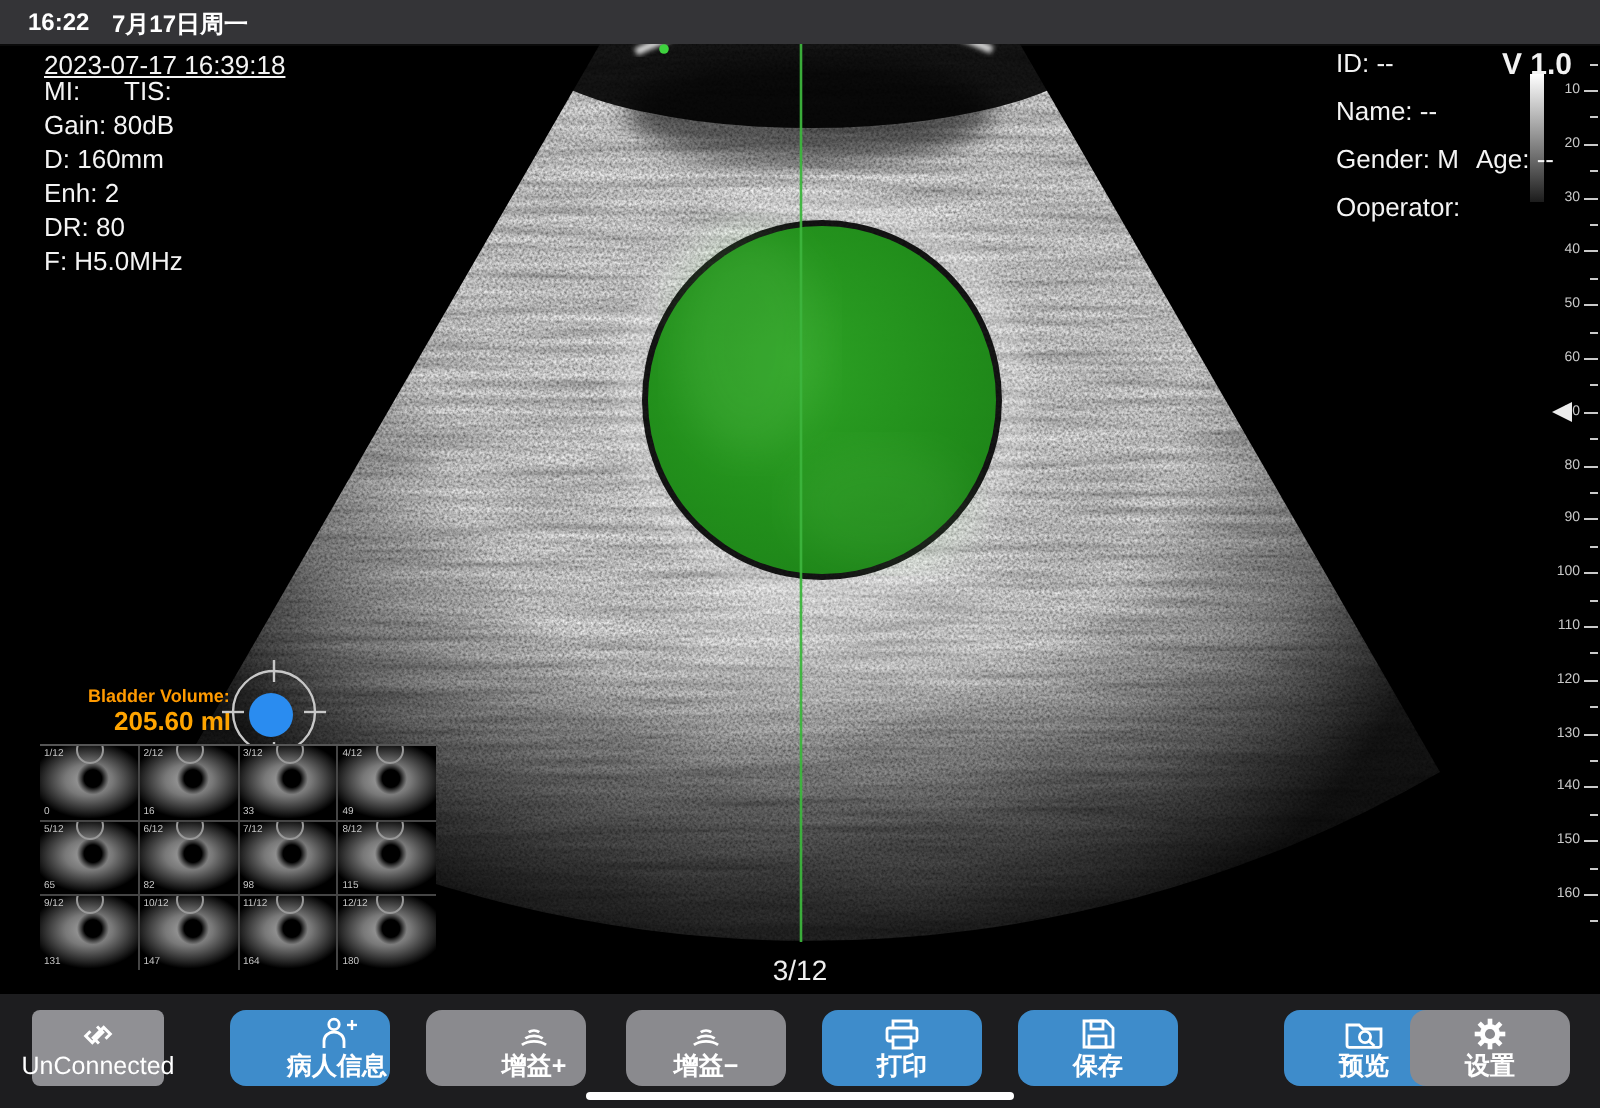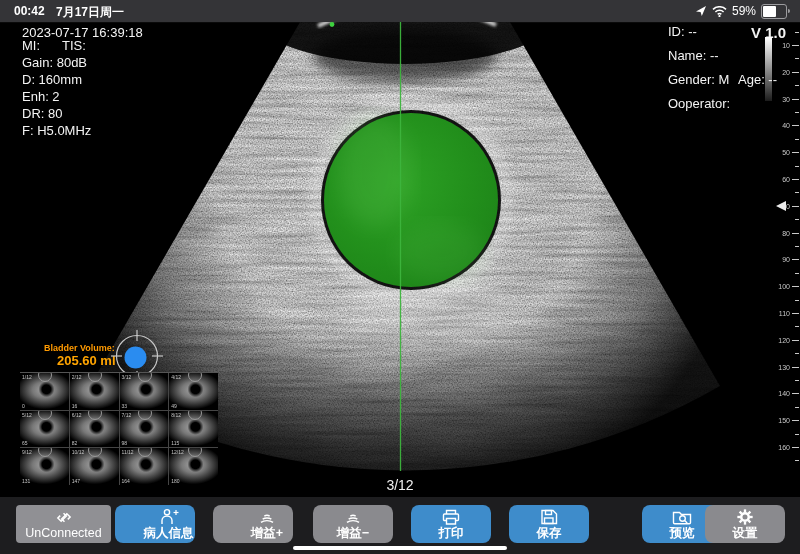--- a/index.html
+++ b/index.html
@@ -50,58 +50,40 @@
                    font-size:14px;color:#f0f0f0;}
 
   
   #toolbar{position:absolute;left:0;top:497px;width:800px;height:57px;background:#1d1d1f;}
   .tb-btn{position:absolute;top:8px;width:80px;height:38px;border-radius:8px;border:none;
           display:flex;flex-direction:column;align-items:center;justify-content:center;
           color:#fff;padding:2px 0;cursor:pointer;font-family:"Liberation Sans", sans-serif;}
   .tb-btn .lbl{font-size:12.5px;font-weight:bold;line-height:14px;}
   .tb-blue{background:#3e8ccb;}
   .tb-gray{background:#8a8a8e;}
-  #btn-connect{left:16px;width:95px;border-radius:4px;background:#909094;}
+  #btn-connect{left:16px;width:66px;border-radius:4px;background:#909094;}
   #btn-connect .lbl{font-size:12.5px;font-weight:normal;}
   #btn-patient{left:115px;padding-left:27px;}
   #btn-gain-plus{left:213px;padding-left:28px;}
   #btn-gain-minus{left:313px;}
   #btn-print{left:411px;}
   #btn-save{left:509px;}
   #btn-preview{left:607px;margin-left:35px;}
   #btn-settings{left:705px;}
   .tb-icon{height:17px;display:flex;align-items:center;justify-content:center;}
 
   #home-indicator{position:absolute;left:293px;top:546px;width:214px;height:4px;
                   border-radius:2.5px;background:#ffffff;}
 </style>
 </head>
 <body>
 
 <div id="statusbar">
-  <span id="sb-time">00:42</span>
+  <span id="sb-time">16:22</span>
   <span id="sb-date">7月17日周一</span>
-  <div id="sb-right">
-    <svg width="12" height="12" viewBox="0 0 12 12">
-      <path d="M1 6.5 L11 1 L6.8 11 L5.6 6.9 Z" fill="#fff"></path>
-    </svg>
-    <svg width="15" height="11" viewBox="0 0 15 11">
-      <path d="M1 3.4 A9.2 9.2 0 0 1 14 3.4" stroke="#fff" stroke-width="1.5" fill="none"></path>
-      <path d="M3.4 6 A5.8 5.8 0 0 1 11.6 6" stroke="#fff" stroke-width="1.5" fill="none"></path>
-      <path d="M5.7 8.4 A2.6 2.6 0 0 1 9.3 8.4" stroke="#fff" stroke-width="1.5" fill="none"></path>
-      <circle cx="7.5" cy="10" r="1.1" fill="#fff"></circle>
-    </svg>
-    <span>59%</span>
-    <div style="display:flex;align-items:center;">
-      <div id="battery-body">
-          <div id="battery-fill"></div>
-        </div>
-        <div id="battery-tip"></div>
-    </div>
-  </div>
 </div>
 
 <svg class="abs" style="left:0;top:22px;" width="800" height="475" viewBox="0 0 800 475">
   <defs>
     <clipPath id="fanClip">
       <path d="M315,-26 A180,180 0 0 1 495,-26 L720,364 A630,630 0 0 1 90,364 Z"></path>
     </clipPath>
     <filter id="speckle" x="0" y="0" width="100%" height="100%">
       <feTurbulence type="fractalNoise" baseFrequency="0.75" numOctaves="2" seed="7" result="n"></feTurbulence>
       <feColorMatrix in="n" type="matrix" values="1.15 0 0 0 0.08  1.15 0 0 0 0.08  1.15 0 0 0 0.08  0 0 0 0 1"></feColorMatrix>
@@ -154,21 +136,21 @@
     <ellipse cx="375" cy="150" rx="38" ry="55" fill="#6cc95e" opacity="0.18" filter="url(#soft10)"></ellipse>
     <ellipse cx="440" cy="230" rx="45" ry="30" fill="#6cc95e" opacity="0.12" filter="url(#soft10)"></ellipse>
 
     <path d="M318,4 A205,205 0 0 1 496,3" fill="none" stroke="#e6e6e6" stroke-width="4" opacity="0.92" filter="url(#soft2)"></path>
   </g>
 
   <line x1="400.5" y1="0" x2="400.5" y2="449" stroke="#3db53d" stroke-width="1.3" opacity="0.95"></line>
   <circle cx="332" cy="2.5" r="2.4" fill="#3ed13e"></circle>
 </svg>
 
-<div class="info" style="left:22px;top:25px;">2023-07-17 16:39:18</div>
+<div class="info" style="left:22px;top:25px;text-decoration:underline;">2023-07-17 16:39:18</div>
 <div class="info" style="left:22px;top:38px;">MI:</div>
 <div class="info" style="left:62px;top:38px;text-align:right;">TIS:</div>
 <div class="info" style="left:22px;top:55px;">Gain: 80dB</div>
 <div class="info" style="left:22px;top:72px;">D: 160mm</div>
 <div class="info" style="left:22px;top:89px;">Enh: 2</div>
 <div class="info" style="left:22px;top:106px;">DR: 80</div>
 <div class="info" style="left:22px;top:123px;">F: H5.0MHz</div>
 
 <div class="info" style="left:668px;top:24px;">ID: --</div>
 <div class="info" style="left:668px;top:48px;">Name: --</div>

